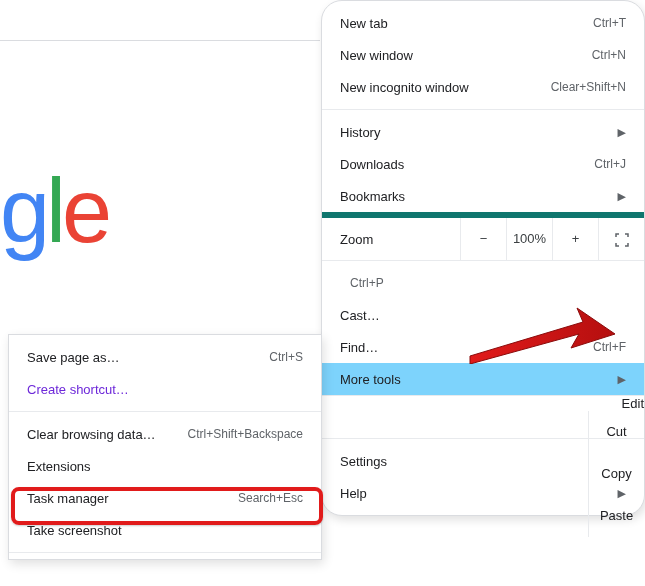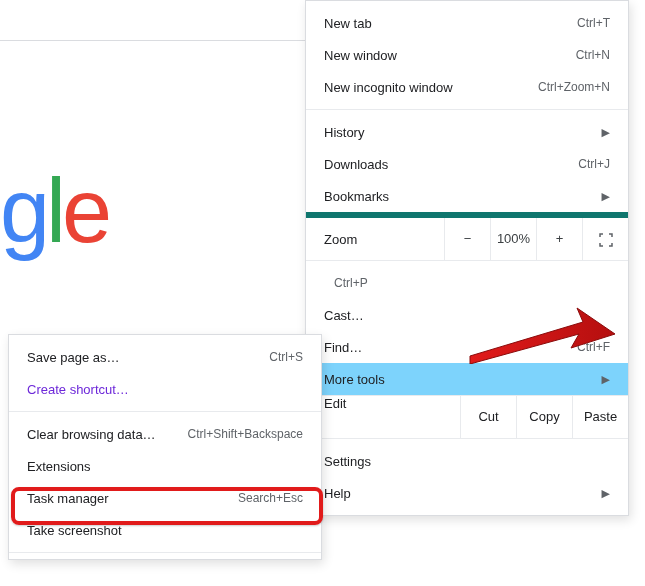--- a/index.html
+++ b/index.html
@@ -40,22 +40,23 @@
   
   .menu {
     position: absolute;
     background: #fff;
     border: 1px solid #dadce0;
     box-shadow: 2px 4px 10px rgba(0,0,0,0.12);
     color: #202124;
   }
   .main-menu {
     top: 0;
-    right: 16px;
+    right: 0;
     width: 322px;
+    border-radius: 21px;
   }
   .menu-item {
     display: flex;
     align-items: center;
     justify-content: space-between;
     padding: 6px 18px;
     height: 20px;
     cursor: default;
     position: relative;
   }
@@ -91,24 +92,25 @@
   .zoom-btn {
     width: 45px;
     text-align: center;
     border-left: 1px solid #e8eaed;
     line-height: 42px;
     height: 42px;
     color: #3c4043;
   }
   .edit-row {
     display: flex;
-    align-items: flex-start;
+    align-items: flex-end;
     border-top: 1px solid #e8eaed;
     border-bottom: 1px solid #e8eaed;
     height: 42px;
+    flex-direction: column;
   }
   .edit-row .elabel {
     padding-left: 18px;
     flex: 1;
   }
   .edit-btn {
     width: 55px;
     text-align: center;
     border-left: 1px solid #e8eaed;
     line-height: 42px;
@@ -161,21 +163,21 @@
   <div class="menu-item">
     <span class="label">New tab</span>
     <span class="shortcut">Ctrl+T</span>
   </div>
   <div class="menu-item">
     <span class="label">New window</span>
     <span class="shortcut">Ctrl+N</span>
   </div>
   <div class="menu-item">
     <span class="label">New incognito window</span>
-    <span class="shortcut">Ctrl+Zoom+N</span>
+    <span class="shortcut">Clear+Shift+N</span>
   </div>
 
   <div class="menu-sep"></div>
 
   <div class="menu-item">
     <span class="label">History</span>
     <span class="chevron">▶</span>
   </div>
   <div class="menu-item">
     <span class="label">Downloads</span>

